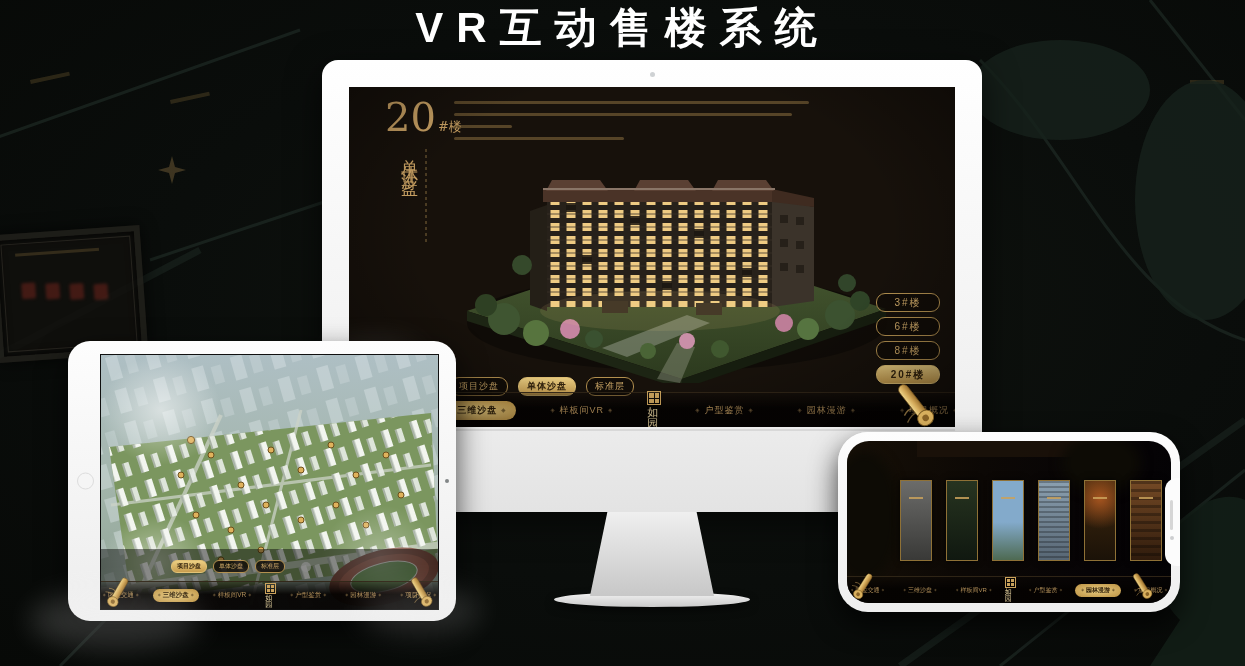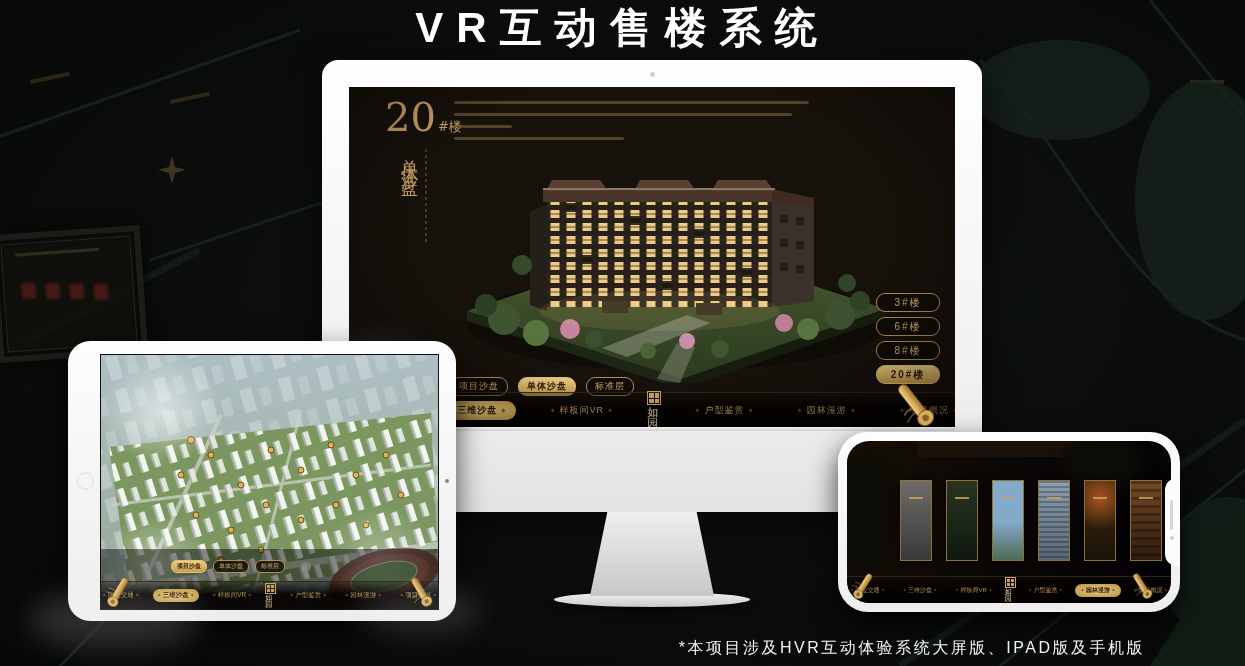--- a/index.html
+++ b/index.html
@@ -433,21 +433,20 @@
     <div class="notch">
       <div class="speaker"></div>
       <div class="notch-cam"></div>
     </div>
   </div>
 
   <div class="fog" style="left:30px;top:592px;width:170px;height:56px;opacity:.16;z-index:5;"></div>
   <div class="fog" style="left:360px;top:588px;width:120px;height:46px;opacity:.14;z-index:5;"></div>
   <div class="fog" style="left:330px;top:340px;width:90px;height:34px;opacity:.1;z-index:3;"></div>
 
-  <div class="footer">*本项目涉及HVR互动体验系统大屏版、IPAD版及手机版</div>
 
   <svg width="0" height="0" style="position:absolute">
     <defs>
       <linearGradient id="goldg" x1="0" y1="0" x2="1" y2="0">
         <stop offset="0" stop-color="#eed58b"></stop>
           <stop offset=".5" stop-color="#d2a757"></stop>
           <stop offset="1" stop-color="#9a712f"></stop>
       </linearGradient>
       <symbol id="scrollsym" viewBox="0 0 40 56">
         <path d="M4,30 Q12,26 16,30" stroke="#caa25c" stroke-width="1.5" fill="none" opacity=".6"></path>

